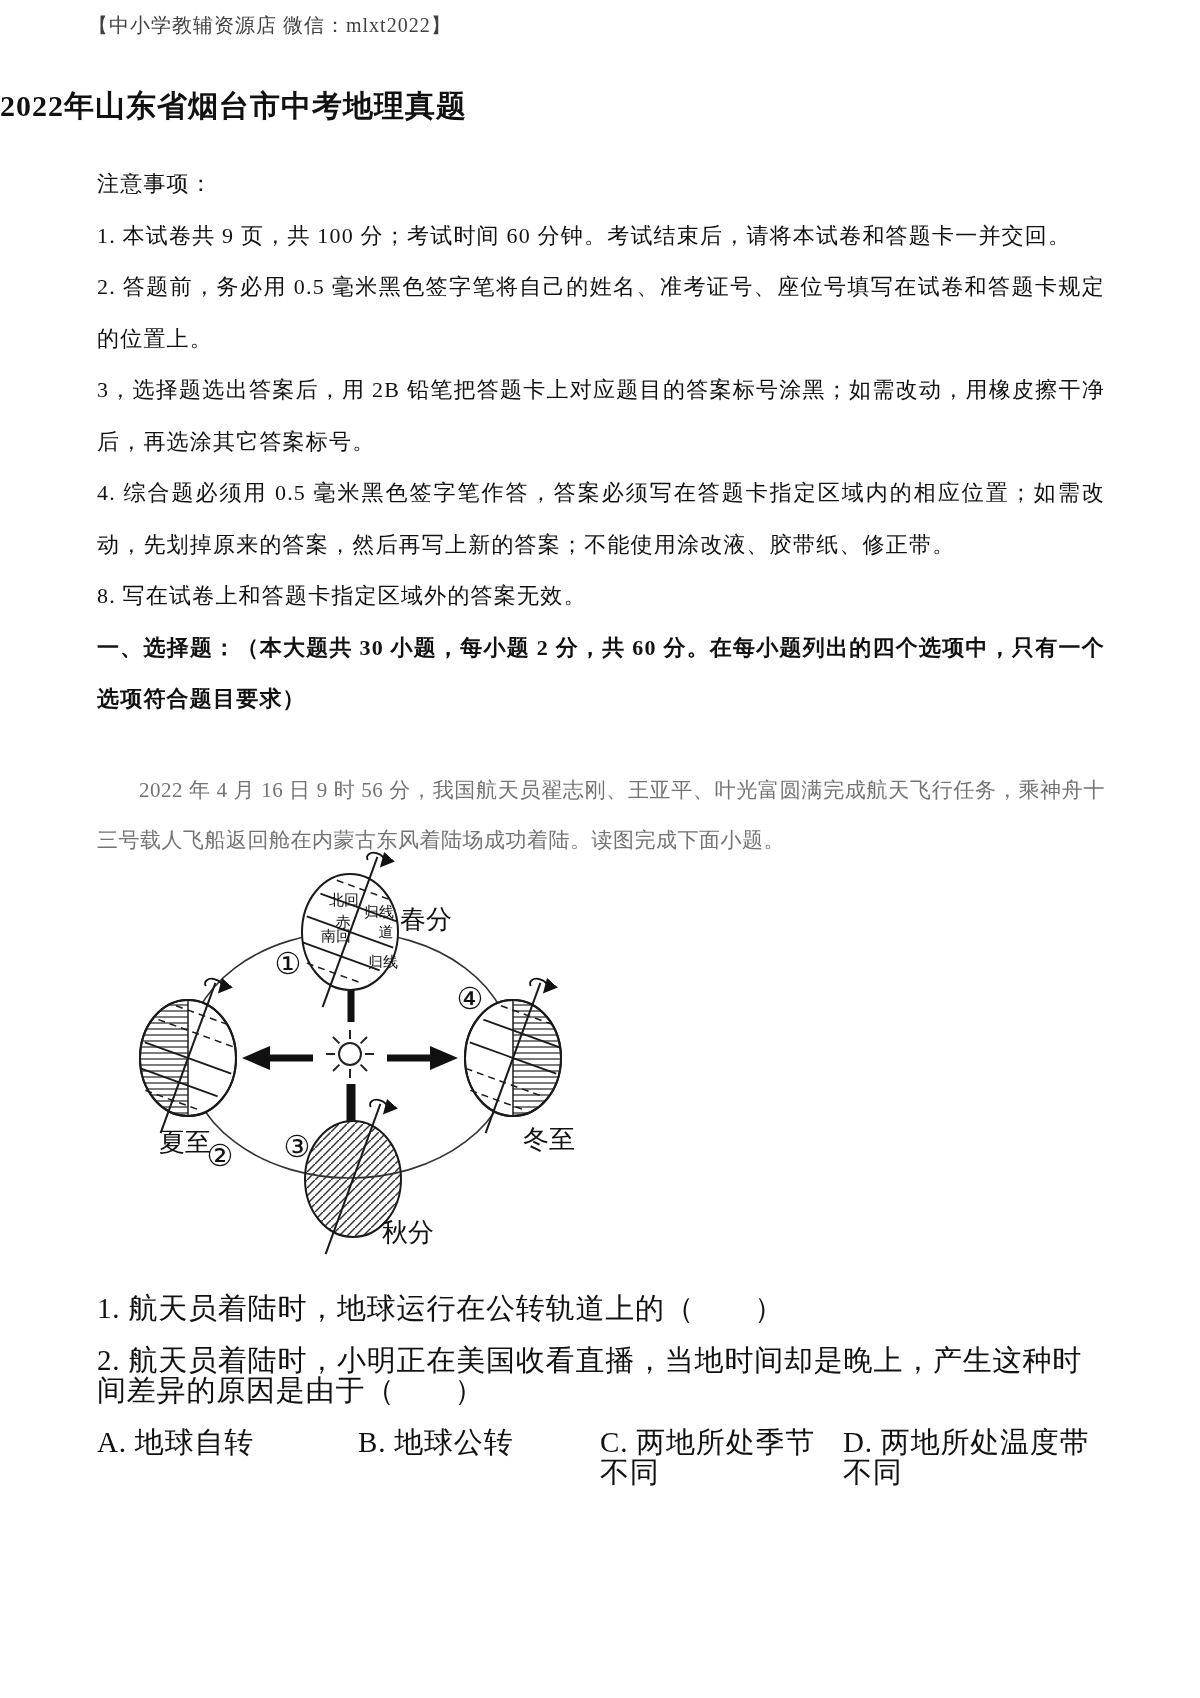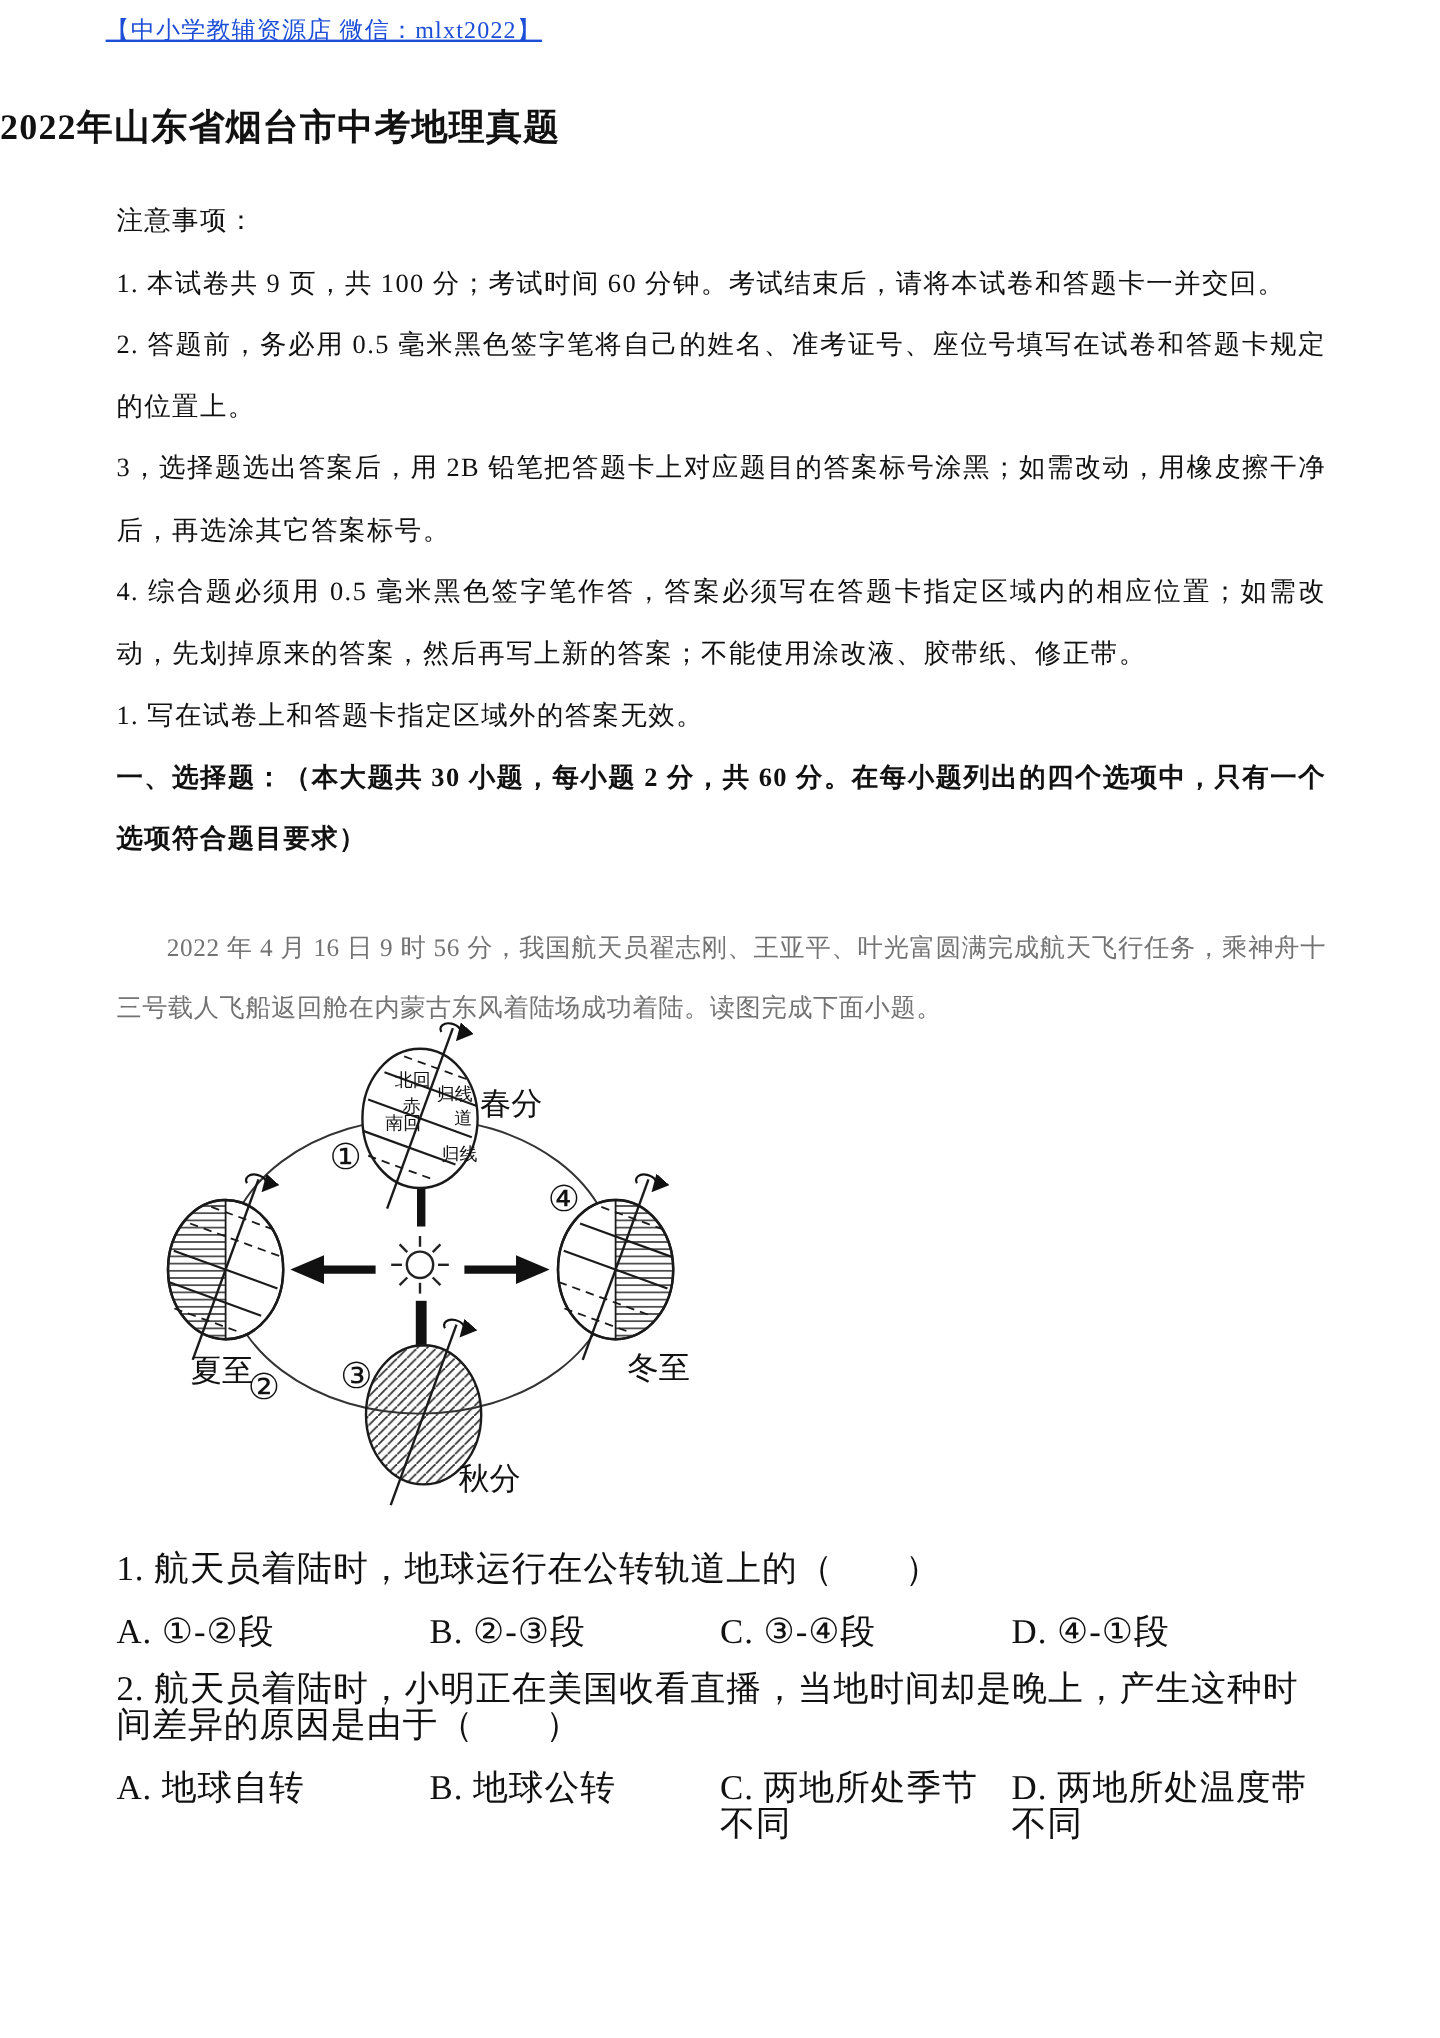--- a/index.html
+++ b/index.html
@@ -1,22 +1,22 @@
 <!DOCTYPE html>
 <html><head>
 <meta charset="utf-8">
 <style>
   html,body{margin:0;padding:0;}
   body{
     width:1200px;height:1698px;background:#ffffff;position:relative;
     font-family:"Liberation Serif", serif;color:#111;overflow:hidden;
   }
   .watermark{
-    position:absolute;left:88px;top:12px;font-size:20px;color:#1d4ed8;
-    letter-spacing:1px;white-space:nowrap;text-decoration:underline;
+    position:absolute;left:88px;top:12px;font-size:20px;color:#404040;
+    letter-spacing:1px;white-space:nowrap;
   }
   .title{
     position:absolute;top:86px;left:0;width:100%;text-align:left;
     font-size:30px;font-weight:bold;margin:0;letter-spacing:1px;
   }
   .notice{
     position:absolute;left:97px;top:158px;width:1008px;
     font-size:22px;line-height:51.5px;text-align:justify;
     text-justify:inter-ideograph;letter-spacing:1.2px;
   }
@@ -48,21 +48,21 @@
 <div class="watermark">【中小学教辅资源店 微信：mlxt2022】</div>
 
 <h1 class="title">2022年山东省烟台市中考地理真题</h1>
 
 <div class="notice">
   <p>注意事项：</p>
   <p>1. 本试卷共 9 页，共 100 分；考试时间 60 分钟。考试结束后，请将本试卷和答题卡一并交回。</p>
   <p>2. 答题前，务必用 0.5 毫米黑色签字笔将自己的姓名、准考证号、座位号填写在试卷和答题卡规定的位置上。</p>
   <p>3，选择题选出答案后，用 2B 铅笔把答题卡上对应题目的答案标号涂黑；如需改动，用橡皮擦干净后，再选涂其它答案标号。</p>
   <p>4. 综合题必须用 0.5 毫米黑色签字笔作答，答案必须写在答题卡指定区域内的相应位置；如需改动，先划掉原来的答案，然后再写上新的答案；不能使用涂改液、胶带纸、修正带。</p>
-  <p>1. 写在试卷上和答题卡指定区域外的答案无效。</p>
+  <p>8. 写在试卷上和答题卡指定区域外的答案无效。</p>
   <p class="section-heading">一、选择题：（本大题共 30 小题，每小题 2 分，共 60 分。在每小题列出的四个选项中，只有一个选项符合题目要求）</p>
 </div>
 
 <p class="intro">2022 年 4 月 16 日 9 时 56 分，我国航天员翟志刚、王亚平、叶光富圆满完成航天飞行任务，乘神舟十三号载人飞船返回舱在内蒙古东风着陆场成功着陆。读图完成下面小题。</p>
 
 <svg class="diagram" width="540" height="412" viewBox="0 0 540 412">
   <defs>
     <pattern id="hatchH" patternUnits="userSpaceOnUse" width="6" height="6">
       <line x1="0" y1="3" x2="6" y2="3" stroke="#333" stroke-width="1.3"></line>
     </pattern>
@@ -160,26 +160,20 @@
   <text class="season-label" x="293" y="389" text-anchor="middle">秋分</text>
 
   <text class="segment-label" x="173" y="122" text-anchor="middle">①</text>
   <text class="segment-label" x="105" y="314" text-anchor="middle">②</text>
   <text class="segment-label" x="182" y="305" text-anchor="middle">③</text>
   <text class="segment-label" x="355" y="157" text-anchor="middle">④</text>
 </svg>
 
 <div class="questions">
   <p class="q">1. 航天员着陆时，地球运行在公转轨道上的（　　）</p>
-  <div class="opts">
-    <span>A. ①-②段</span>
-    <span>B. ②-③段</span>
-    <span>C. ③-④段</span>
-    <span>D. ④-①段</span>
-  </div>
   <p class="q">2. 航天员着陆时，小明正在美国收看直播，当地时间却是晚上，产生这种时间差异的原因是由于（　　）</p>
   <div class="opts">
     <span>A. 地球自转</span>
     <span>B. 地球公转</span>
     <span>C. 两地所处季节不同</span>
     <span>D. 两地所处温度带不同</span>
   </div>
 </div>
 
 </body></html>

